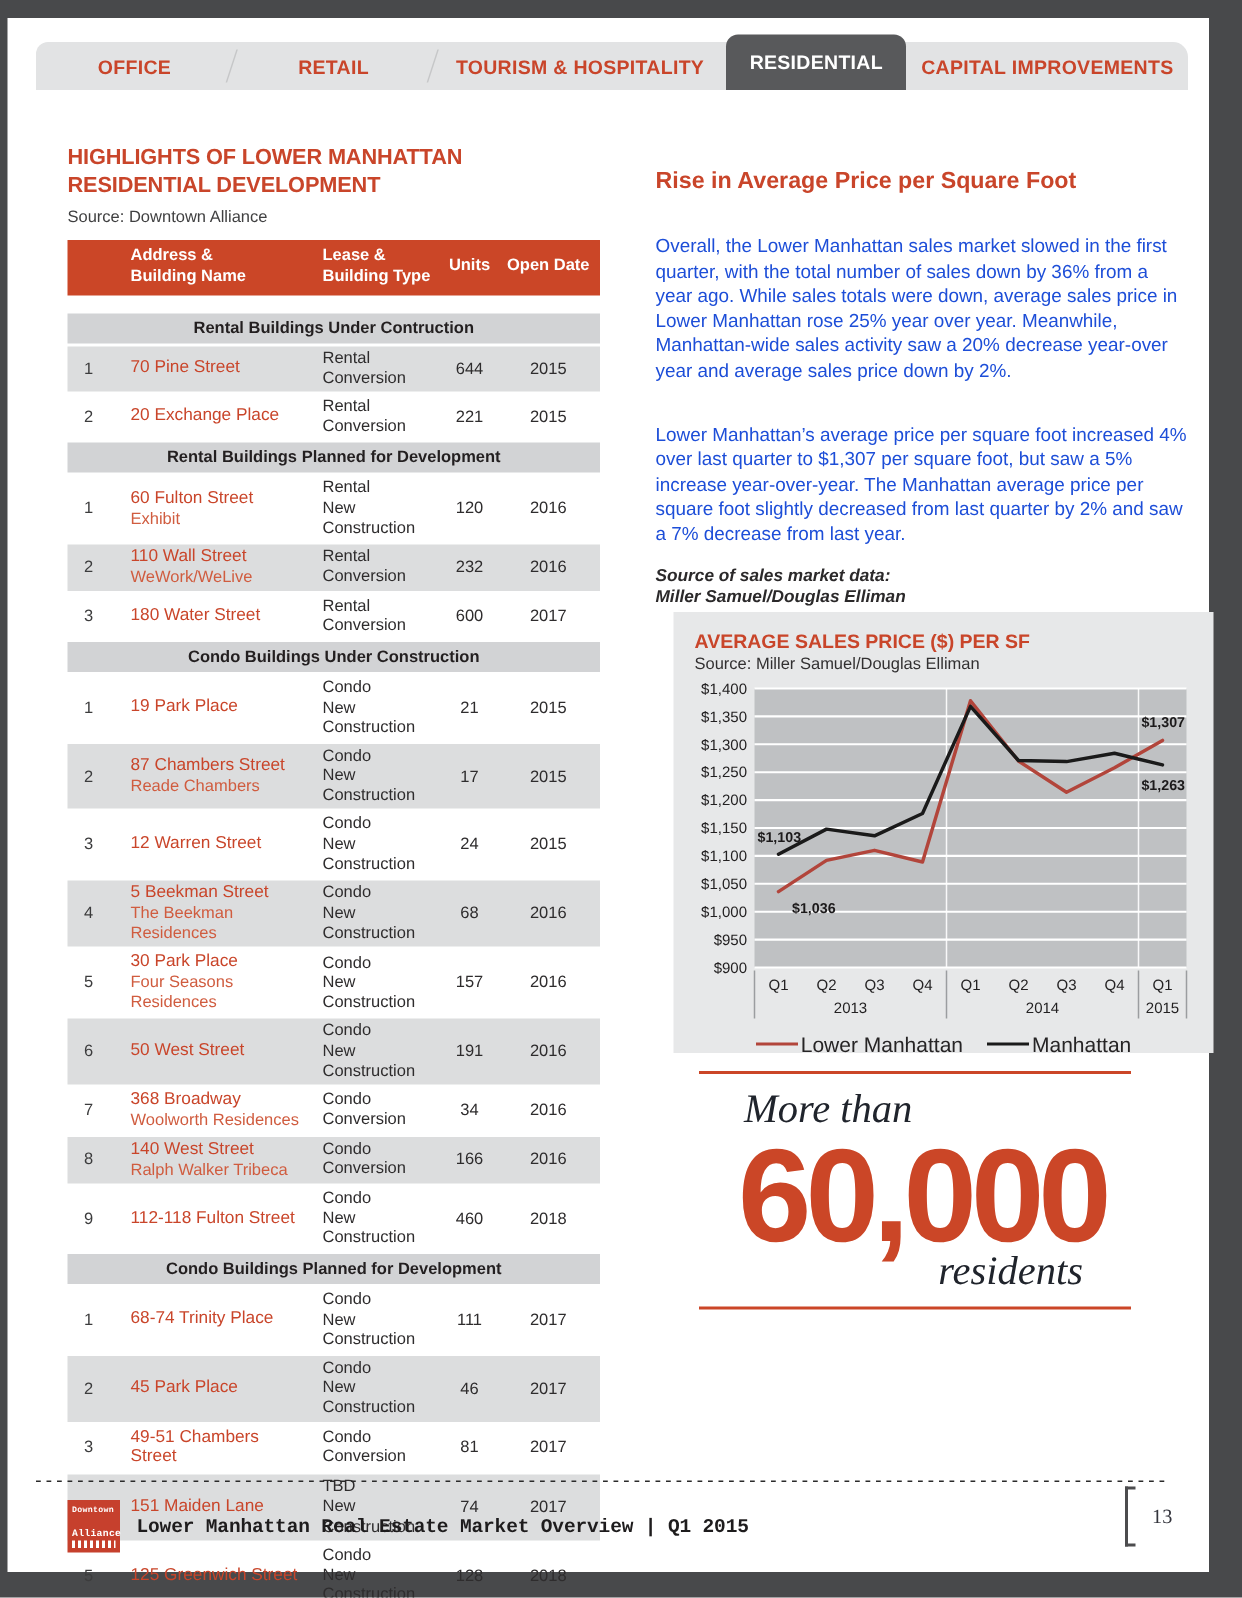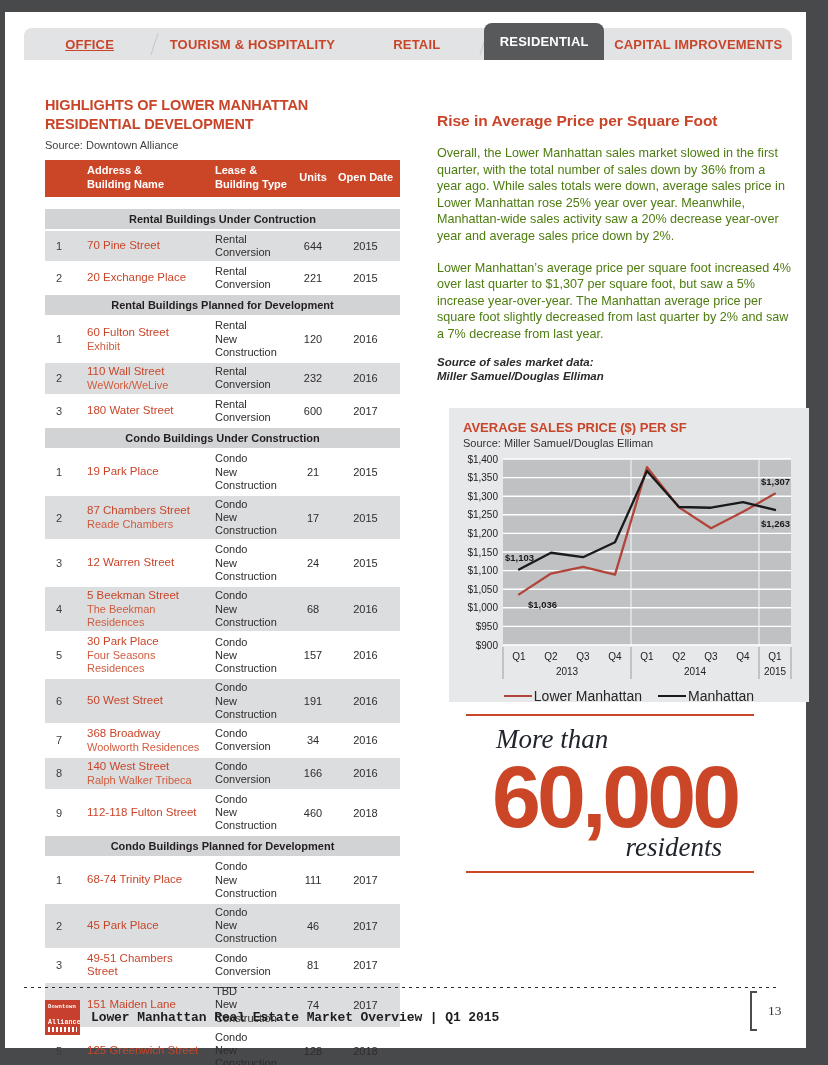--- a/index.html
+++ b/index.html
@@ -39,21 +39,21 @@
   .trow .num{text-align:center;color:#3c3c3d;}
   .trow .addr{padding-left:14px;line-height:1.2;}
   .trow .addr .a1{font-weight:normal;color:var(--red);display:block;font-size:11.5px;}
   .trow .addr .a2{color:#d05c3f;display:block;font-size:11px;}
   .trow .type{padding-left:14px;white-space:pre-line;line-height:1.2;color:#2e2c2d;}
   .trow .ctr{text-align:center;color:#2e2c2d;}
 
   
   .right-col{position:absolute;left:432px;top:100px;width:356px;}
   .r-head{font-size:15.5px;font-weight:bold;color:var(--red);}
-  .r-para{font-size:12.6px;line-height:16.6px;color:#4d7c0f;margin-top:15px;}
+  .r-para{font-size:12.6px;line-height:16.6px;color:#1d4ed8;margin-top:26px;}
   .r-note{font-size:11.5px;font-weight:bold;font-style:italic;color:#2b292a;margin-top:12px;line-height:1.3;}
 
   
   .chart-panel{position:absolute;left:444px;top:396px;width:360px;height:294px;background:var(--panel);padding:12px 14px 8px 14px;}
   .chart-title{font-size:13px;font-weight:bold;color:var(--red);}
   .chart-src{font-size:11px;color:#323031;margin-top:2px;}
   .chart-svg{display:block;margin-top:4px;}
   .legend{display:flex;justify-content:center;gap:16px;align-items:center;margin-top:1px;}
   .legend .item{display:flex;align-items:center;font-size:14px;color:#262425;}
   .legend .lw{display:inline-block;width:28px;height:2px;margin-right:2px;}
@@ -77,23 +77,23 @@
   .pageno{position:absolute;left:745px;top:979px;display:flex;align-items:center;}
   .bracket{width:7px;height:40px;border-left:2px solid #4c4c4e;border-top:2px solid #4c4c4e;border-bottom:2px solid #4c4c4e;}
   .pnum{font-family:"Liberation Serif",serif;font-size:13.5px;color:#33343c;margin-left:11px;}
 </style>
 </head>
 <body>
 
 <div class="page">
 
   <div class="tabbar" id="tabbar">
-      <div class="tab" style="flex-grow: 133; flex-basis: 0px; text-decoration: underline;">OFFICE<span class="sep"></span></div>
+      <div class="tab" style="flex-grow: 133; flex-basis: 0px;">OFFICE<span class="sep"></span></div>
+      <div class="tab" style="flex-grow: 136; flex-basis: 0px;">RETAIL<span class="sep"></span></div>
       <div class="tab" style="flex-grow: 197; flex-basis: 0px;">TOURISM &amp; HOSPITALITY</div>
-      <div class="tab" style="flex-grow: 136; flex-basis: 0px;">RETAIL<span class="sep"></span></div>
       <div class="tab active" style="flex-grow: 110; flex-basis: 0px;">RESIDENTIAL</div>
       <div class="tab" style="flex-grow: 190; flex-basis: 0px;">CAPITAL IMPROVEMENTS</div>
     </div>
 
   <div class="left-col">
     <div class="left-title">HIGHLIGHTS OF LOWER MANHATTAN RESIDENTIAL DEVELOPMENT</div>
     <div class="left-src">Source:  Downtown Alliance</div>
     <div class="devtable" id="devtable">
         <div class="thead">
           <div class="h"></div>

